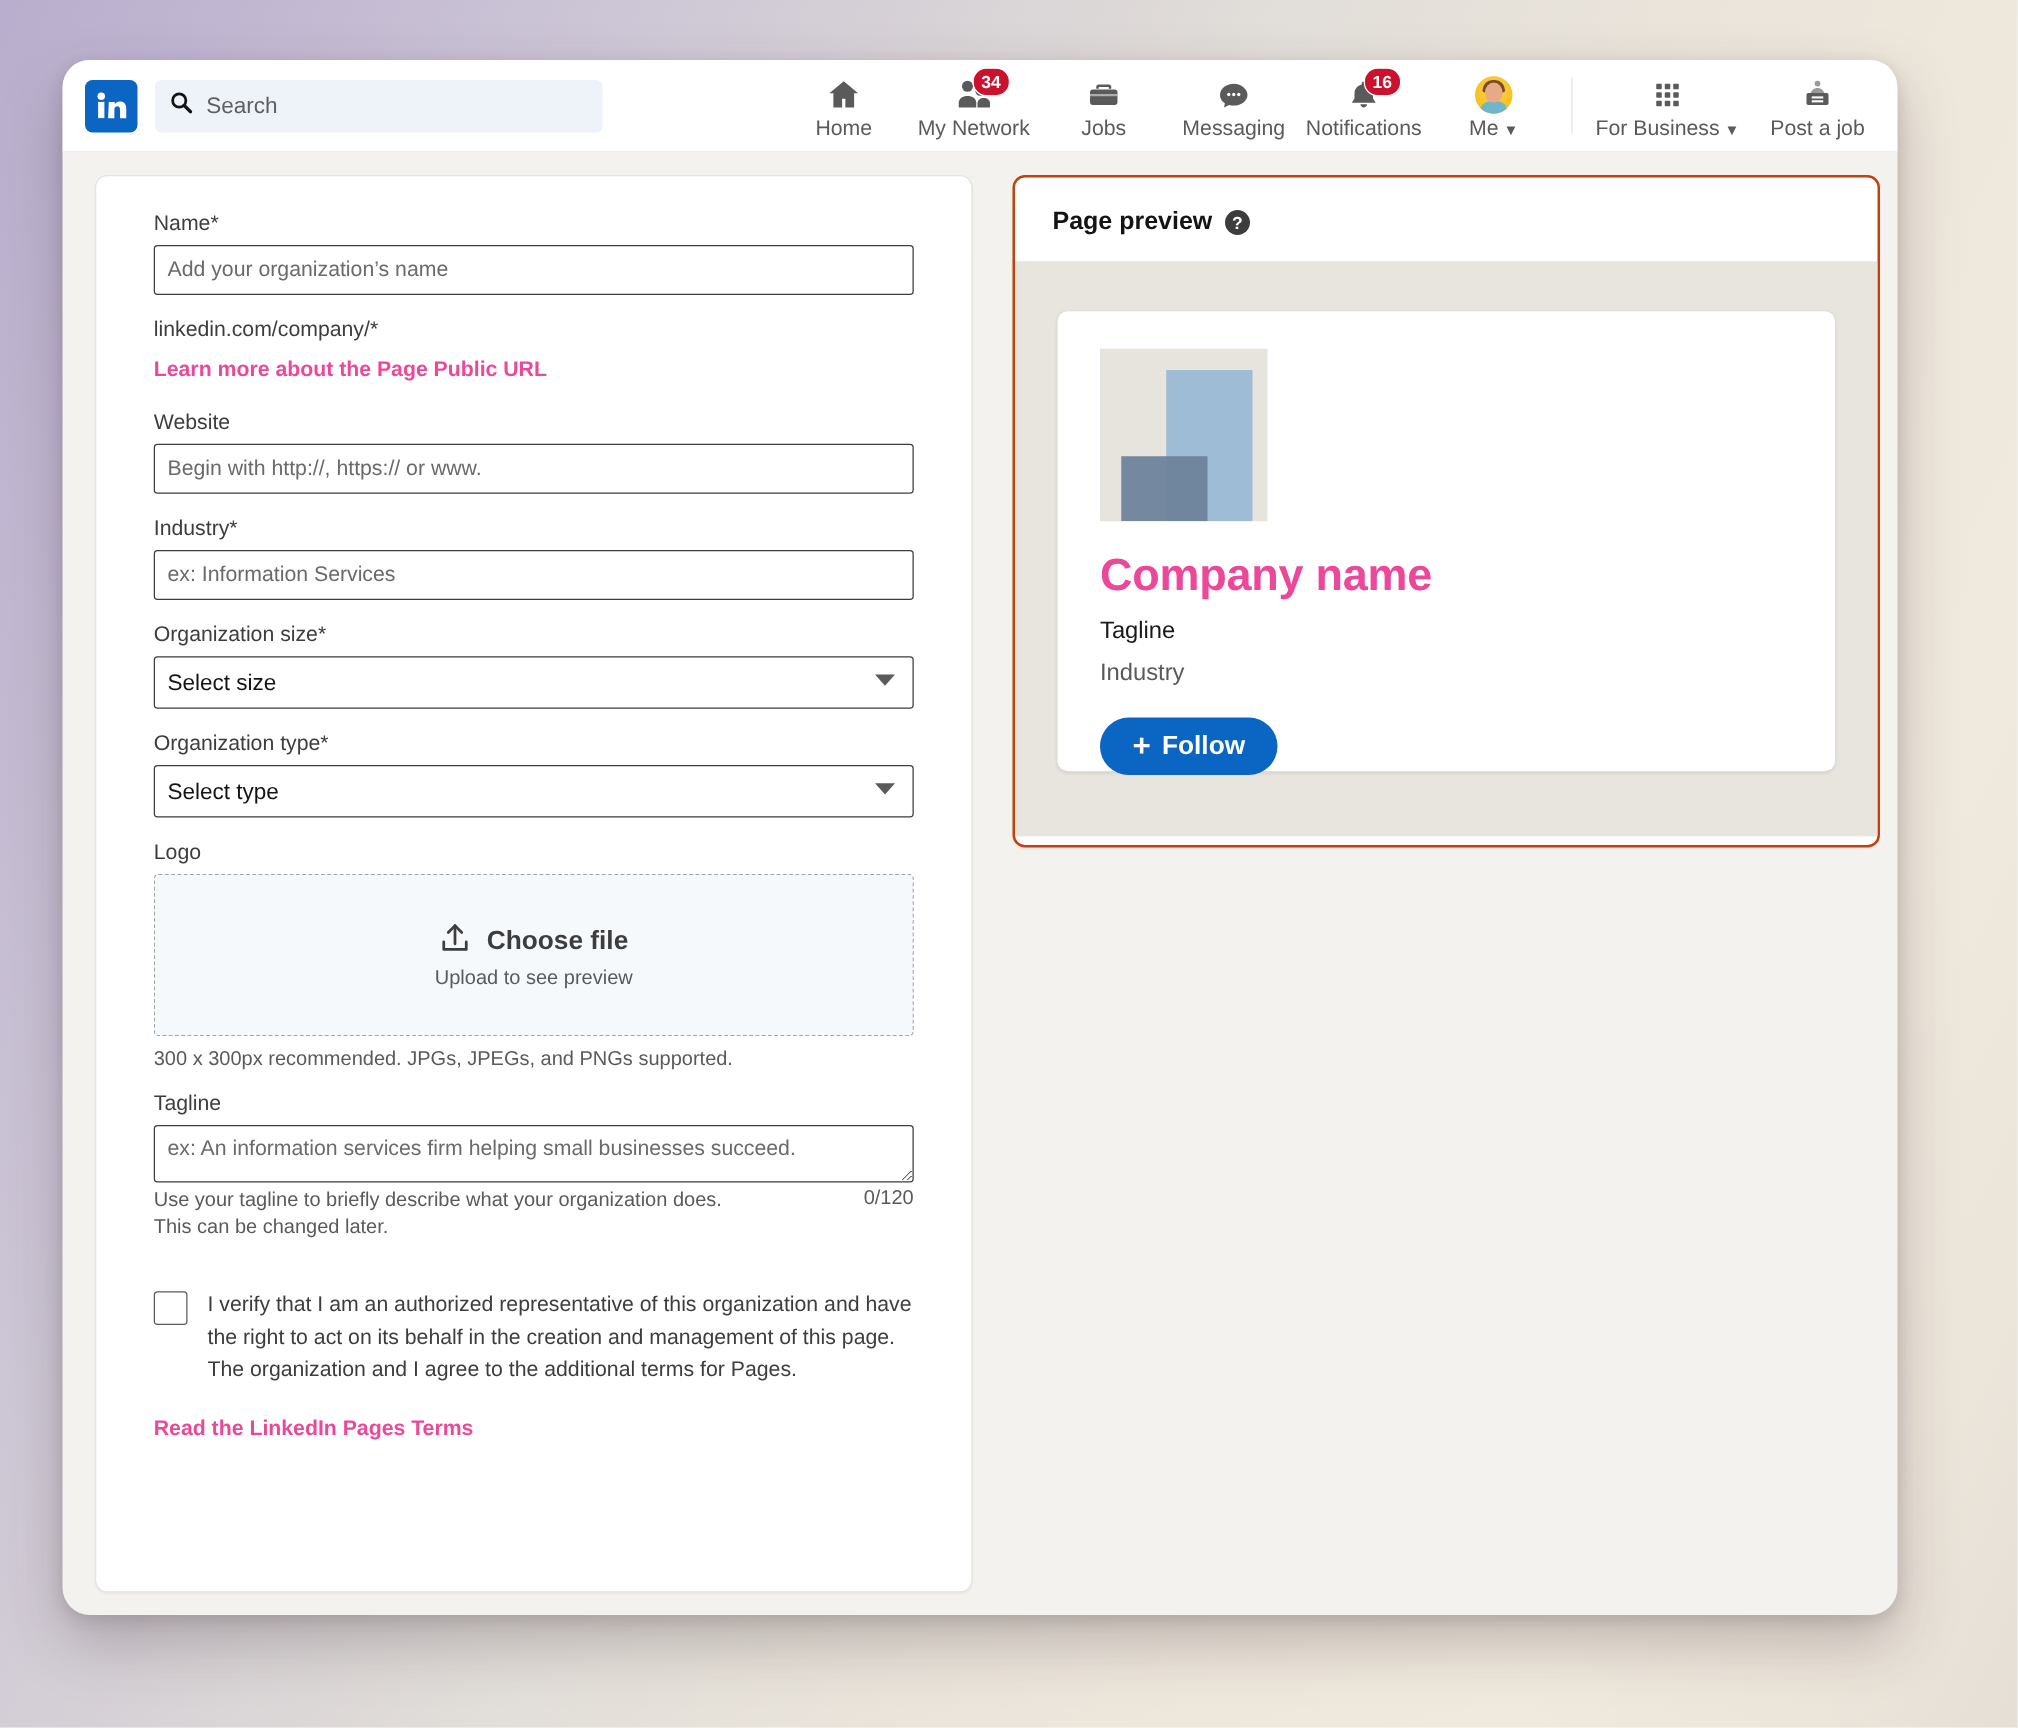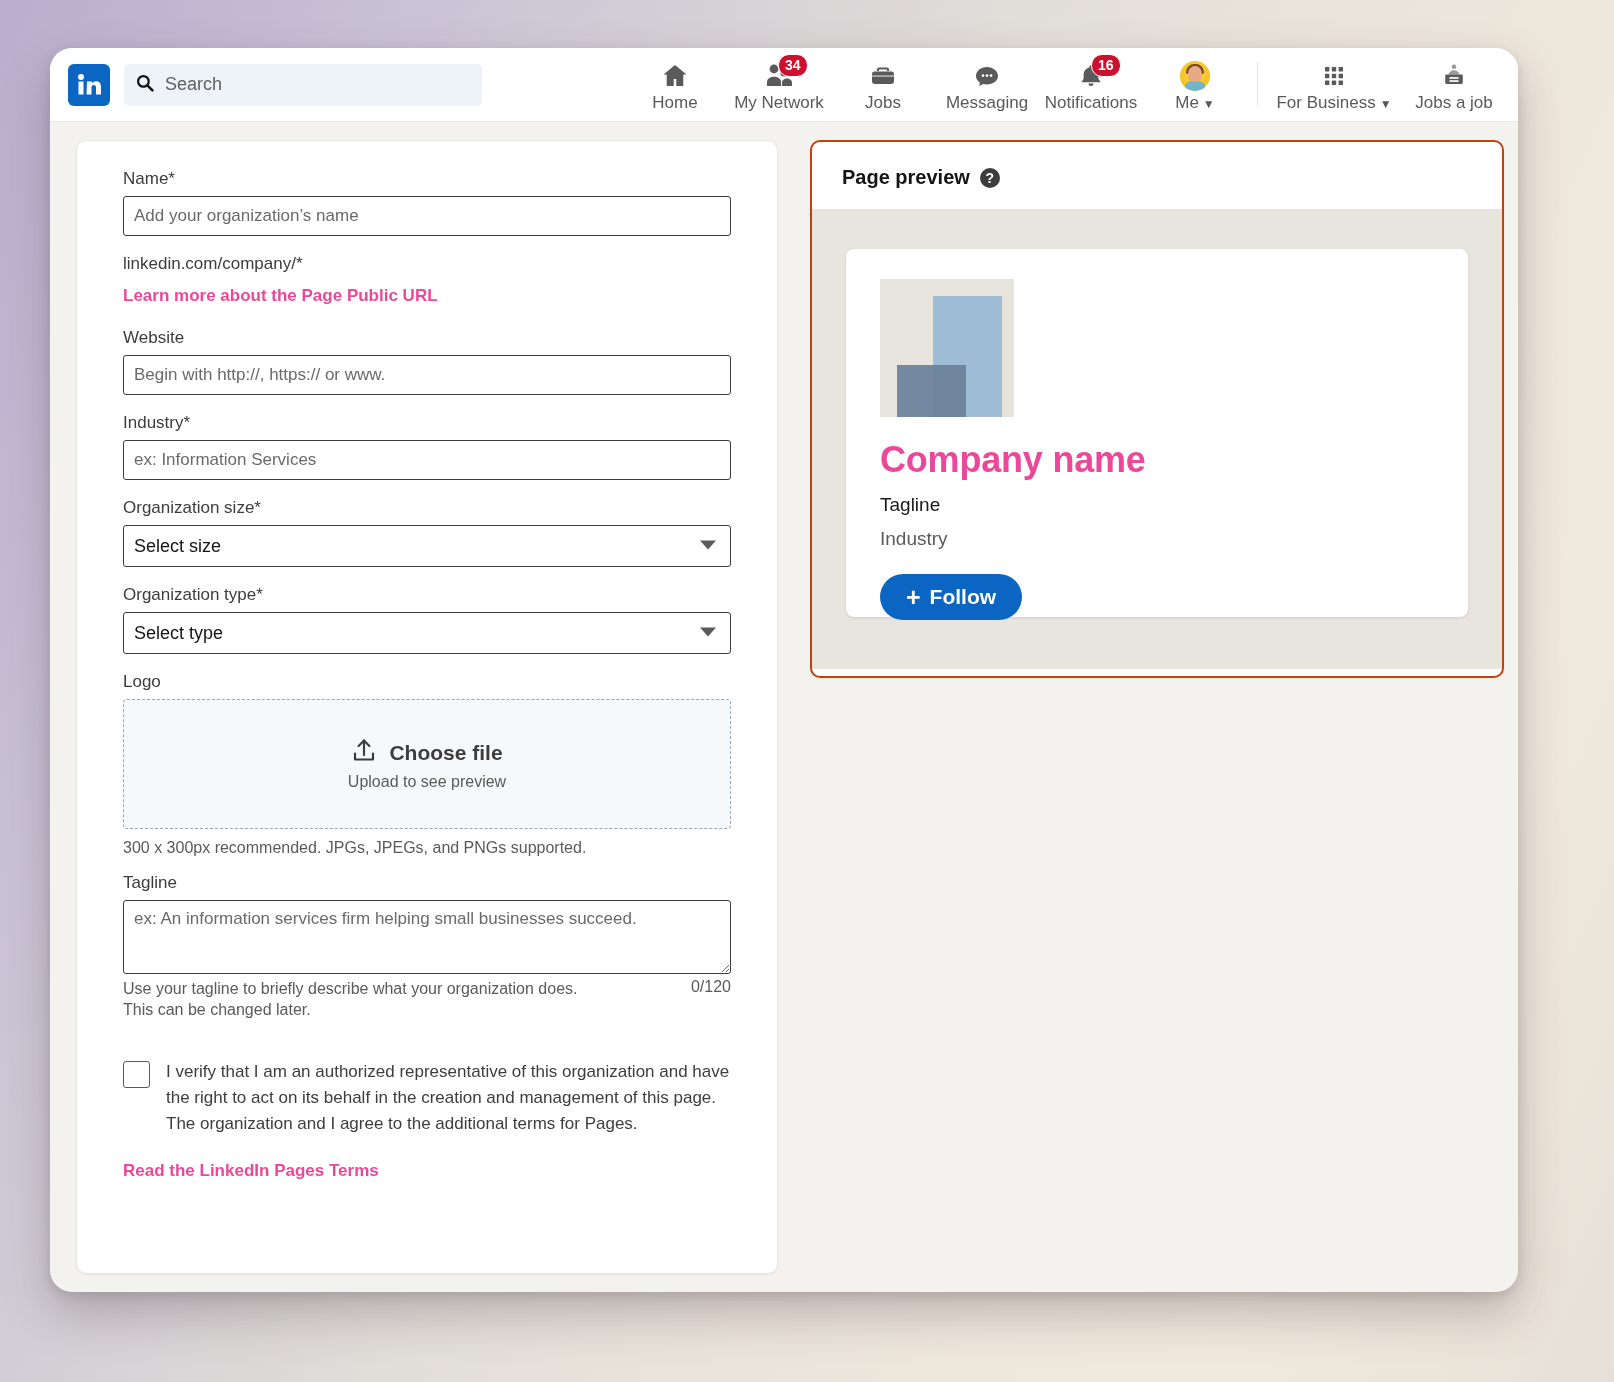--- a/index.html
+++ b/index.html
@@ -203,21 +203,21 @@
   #dropzone .cf { font-size: 21px; font-weight: bold; color: #3d3d3d; }
   #dropzone .sub { font-size: 16px; color: #5a5a5a; }
   .hint {
     font-size: 16px;
     color: #5a5a5a;
     margin-top: 8px;
     line-height: 1.35;
   }
   #tagline-area {
     width: 100%;
-    height: 74px;
+    height: 46px;
     border: 1.5px solid #3d3d3d;
     border-radius: 3px;
     padding: 8px 10px;
     font-size: 17px;
     color: #3d3d3d;
     font-family: "Liberation Sans", sans-serif;
     resize: vertical;
     outline: none;
     display: block;
   }
@@ -468,21 +468,21 @@
       <div class="navitem">
         <div class="ic">
           <svg width="28" height="28" viewBox="0 0 28 28" aria-hidden="true">
             <circle cx="14" cy="4.8" r="2.3" fill="#9a9a9a"></circle>
             <path d="M8.4 12.6c.7-2.6 2.9-4.3 5.6-4.3s4.9 1.7 5.6 4.3z" fill="#9a9a9a"></path>
             <rect x="5.2" y="12.4" width="17.6" height="9.6" rx="1.4" fill="#5a5a5a"></rect>
             <rect x="9.4" y="15.1" width="9.2" height="1.7" fill="#fff"></rect>
             <rect x="9.4" y="18.2" width="9.2" height="1.7" fill="#fff"></rect>
           </svg>
         </div>
-        <div class="lb">Jobs a job</div>
+        <div class="lb">Post a job</div>
       </div>
 
     </div>
   </div>
 
   <div id="content">
 
     <div id="form-card">
 
       <div class="field">

